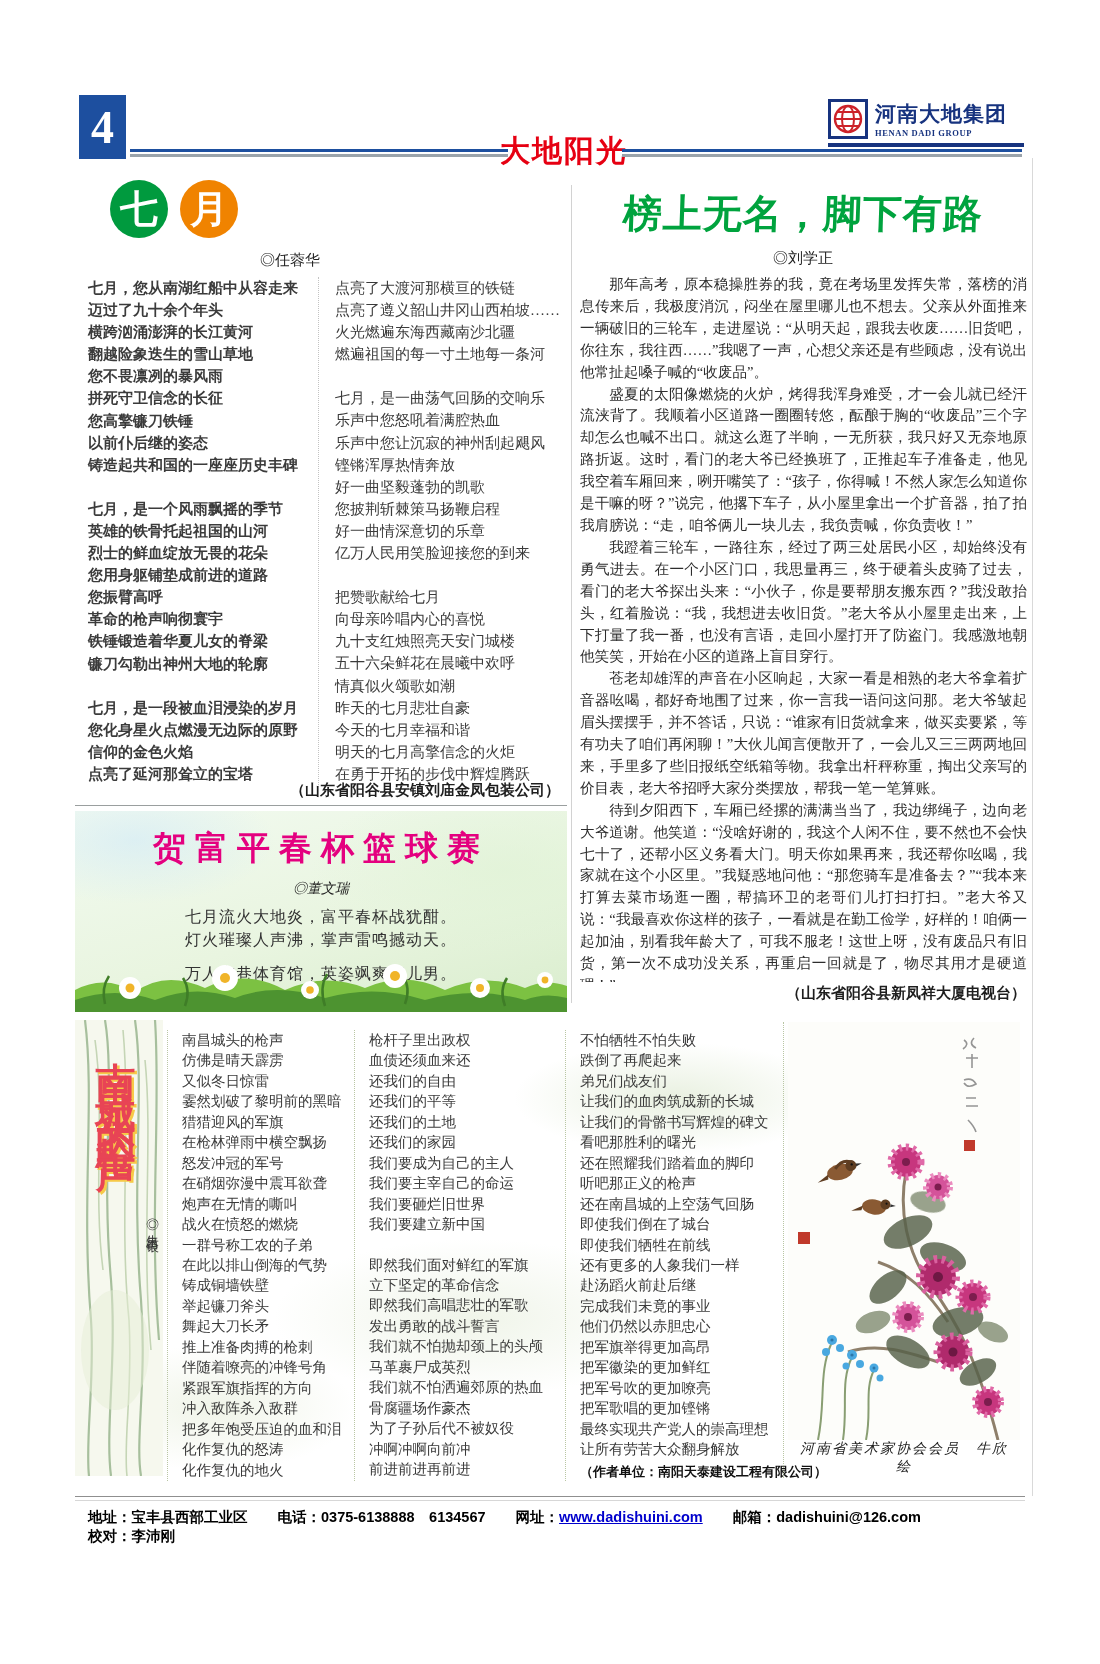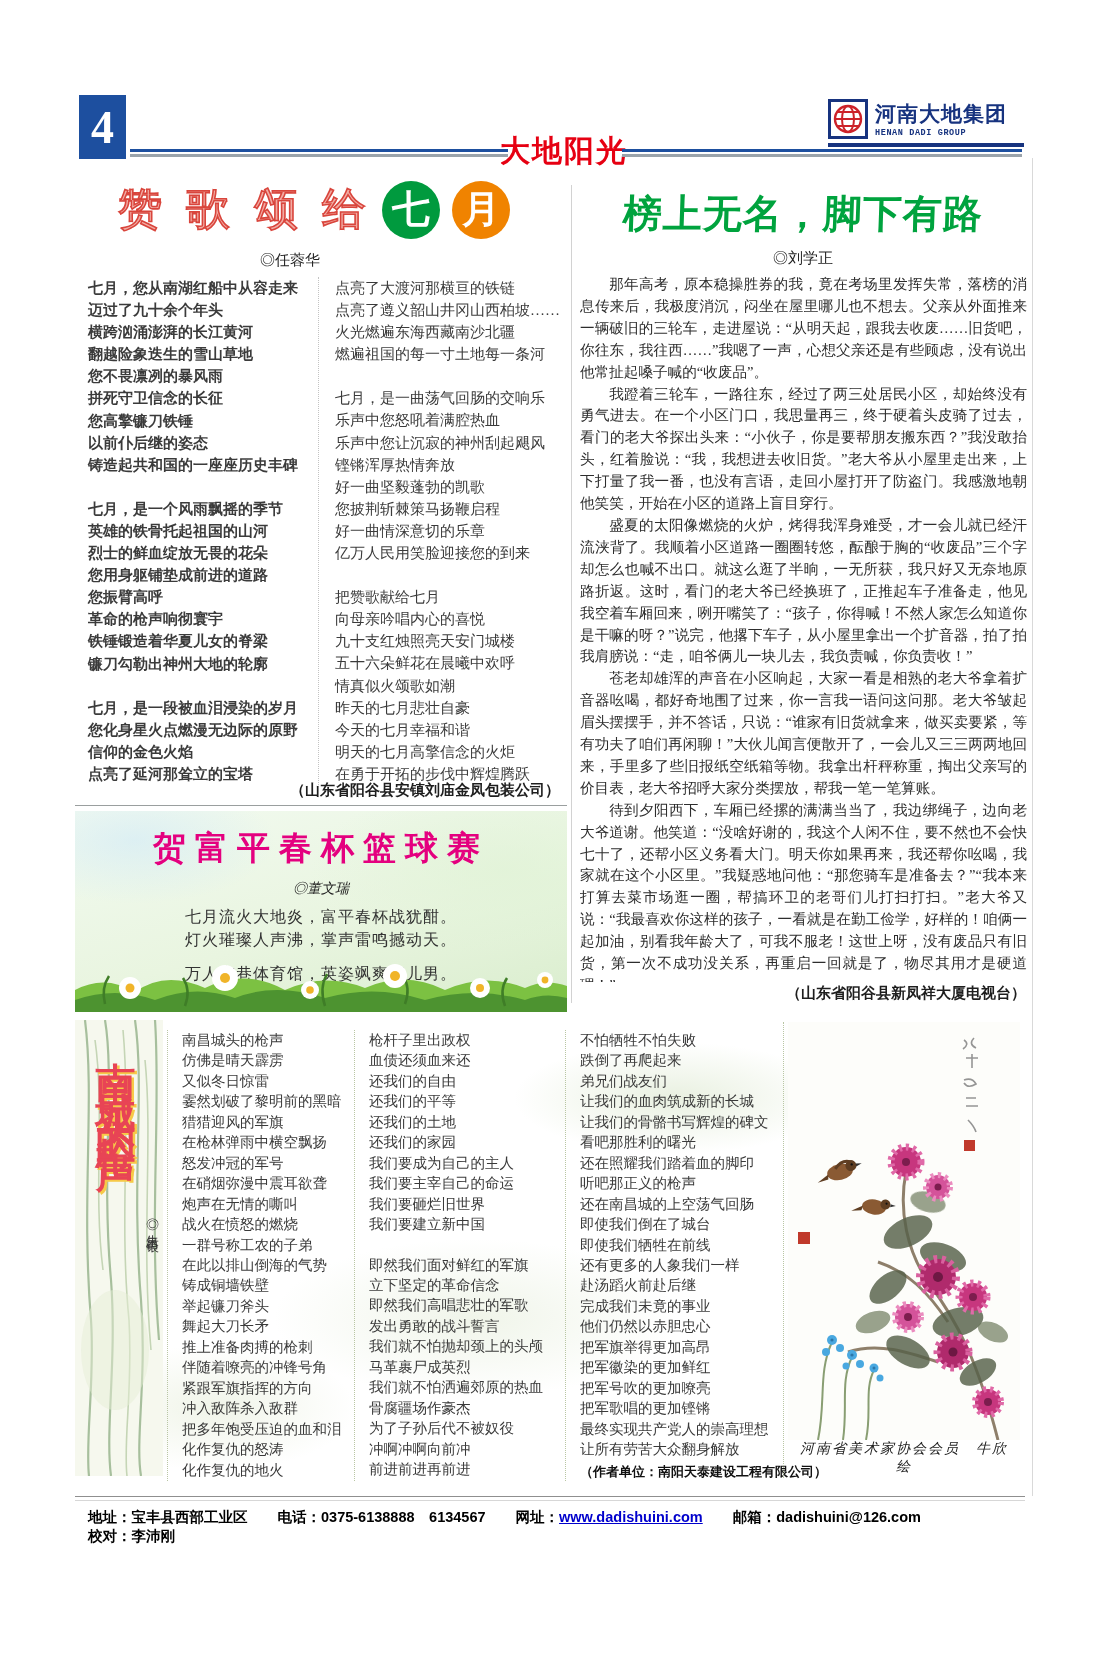--- a/index.html
+++ b/index.html
@@ -11,21 +11,21 @@
            color:#fff;font:bold 46px "Liberation Serif",serif;display:flex;align-items:center;justify-content:center;}
   .hrule{position:absolute;top:149px;}
   .hrule .b{height:3px;background:#1d4f9f;margin-bottom:2px;}
   .hrule .g{height:3px;background:#9aa3ab;}
   .hrule-left{left:130px;width:378px;}
   .hrule-right{left:622px;width:400px;}
   .masthead{position:absolute;left:500px;top:131px;width:130px;text-align:left;
             font-family:"Liberation Sans",sans-serif;font-weight:900;font-size:30px;color:#e60012;letter-spacing:2px;}
   .logo{position:absolute;left:828px;top:99px;display:flex;align-items:center;gap:7px;}
   .logo-cn{font-family:"Liberation Sans",sans-serif;font-weight:900;font-size:21px;color:#17337f;letter-spacing:1px;}
-  .logo-en{font-family:Liberation Mono, monospace;font-weight:bold;font-size:8.5px;color:#17337f;letter-spacing:0.6px;}
+  .logo-en{font-family:Liberation Serif, serif;font-weight:bold;font-size:8.5px;color:#17337f;letter-spacing:0.6px;}
   .logo-underline{position:absolute;left:828px;top:143px;width:196px;height:4px;background:#17337f;}
   .right-edge{position:absolute;left:1032px;top:158px;width:1px;height:1338px;background:#d9d9d9;}
 
   
   .a1-title{position:absolute;left:118px;top:180px;display:flex;align-items:center;}
   .a1-title .chars{font-size:44px;color:#f2aba3;-webkit-text-stroke:1.6px #d9453c;letter-spacing:24px;font-weight:500;}
   .tcircle{width:58px;height:58px;border-radius:50%;color:#fff;font-weight:bold;font-size:38px;
            display:flex;align-items:center;justify-content:center;font-family:"Liberation Sans",sans-serif;}
   .tc-green{background:#009a3e;margin-left:-8px;}
   .tc-orange{background:#f08300;margin-left:12px;}
@@ -120,21 +120,20 @@
     </svg>
     <div>
       <div class="logo-cn">河南大地集团</div>
       <div class="logo-en">HENAN DADI GROUP</div>
     </div>
   </div>
   <div class="logo-underline"></div>
   <div class="right-edge"></div>
 
   <div class="a1-title">
-    <span class="chars">赞歌颂给</span>
     <span class="tcircle tc-green">七</span>
     <span class="tcircle tc-orange">月</span>
   </div>
   <div class="a1-author">◎任蓉华</div>
   <div class="a1-poem">
     <div class="pcol1">
         <div class="pline">七月，您从南湖红船中从容走来</div>
         <div class="pline">迈过了九十余个年头</div>
         <div class="pline">横跨汹涌澎湃的长江黄河</div>
         <div class="pline">翻越险象迭生的雪山草地</div>
@@ -223,22 +222,22 @@
       </g>
     </svg>
   </div>
 
   <div class="vdiv-mid"></div>
 
   <div class="a2-title">榜上无名，脚下有路</div>
   <div class="a2-author">◎刘学正</div>
   <div class="a2-body">
       <p class="para">那年高考，原本稳操胜券的我，竟在考场里发挥失常，落榜的消息传来后，我极度消沉，闷坐在屋里哪儿也不想去。父亲从外面推来一辆破旧的三轮车，走进屋说：“从明天起，跟我去收废……旧货吧，你往东，我往西……”我嗯了一声，心想父亲还是有些顾虑，没有说出他常扯起嗓子喊的“收废品”。</p>
+      <p class="para">盛夏的太阳像燃烧的火炉，烤得我浑身难受，才一会儿就已经汗流浃背了。我顺着小区道路一圈圈转悠，酝酿于胸的“收废品”三个字却怎么也喊不出口。就这么逛了半晌，一无所获，我只好又无奈地原路折返。这时，看门的老大爷已经换班了，正推起车子准备走，他见我空着车厢回来，咧开嘴笑了：“孩子，你得喊！不然人家怎么知道你是干嘛的呀？”说完，他撂下车子，从小屋里拿出一个扩音器，拍了拍我肩膀说：“走，咱爷俩儿一块儿去，我负责喊，你负责收！”</p>
       <p class="para">我蹬着三轮车，一路往东，经过了两三处居民小区，却始终没有勇气进去。在一个小区门口，我思量再三，终于硬着头皮骑了过去，看门的老大爷探出头来：“小伙子，你是要帮朋友搬东西？”我没敢抬头，红着脸说：“我，我想进去收旧货。”老大爷从小屋里走出来，上下打量了我一番，也没有言语，走回小屋打开了防盗门。我感激地朝他笑笑，开始在小区的道路上盲目穿行。</p>
-      <p class="para">盛夏的太阳像燃烧的火炉，烤得我浑身难受，才一会儿就已经汗流浃背了。我顺着小区道路一圈圈转悠，酝酿于胸的“收废品”三个字却怎么也喊不出口。就这么逛了半晌，一无所获，我只好又无奈地原路折返。这时，看门的老大爷已经换班了，正推起车子准备走，他见我空着车厢回来，咧开嘴笑了：“孩子，你得喊！不然人家怎么知道你是干嘛的呀？”说完，他撂下车子，从小屋里拿出一个扩音器，拍了拍我肩膀说：“走，咱爷俩儿一块儿去，我负责喊，你负责收！”</p>
       <p class="para">苍老却雄浑的声音在小区响起，大家一看是相熟的老大爷拿着扩音器吆喝，都好奇地围了过来，你一言我一语问这问那。老大爷皱起眉头摆摆手，并不答话，只说：“谁家有旧货就拿来，做买卖要紧，等有功夫了咱们再闲聊！”大伙儿闻言便散开了，一会儿又三三两两地回来，手里多了些旧报纸空纸箱等物。我拿出杆秤称重，掏出父亲写的价目表，老大爷招呼大家分类摆放，帮我一笔一笔算账。</p>
       <p class="para">待到夕阳西下，车厢已经摞的满满当当了，我边绑绳子，边向老大爷道谢。他笑道：“没啥好谢的，我这个人闲不住，要不然也不会快七十了，还帮小区义务看大门。明天你如果再来，我还帮你吆喝，我家就在这个小区里。”我疑惑地问他：“那您骑车是准备去？”“我本来打算去菜市场逛一圈，帮搞环卫的老哥们儿打扫打扫。”老大爷又说：“我最喜欢你这样的孩子，一看就是在勤工俭学，好样的！咱俩一起加油，别看我年龄大了，可我不服老！这世上呀，没有废品只有旧货，第一次不成功没关系，再重启一回就是了，物尽其用才是硬道理！”</p>
     </div>
   <div class="a2-attr">（山东省阳谷县新凤祥大厦电视台）</div>
 
   <div class="a4">
     <div class="a4-titlebox">
       <svg width="88" height="456" viewBox="0 0 88 456">
         <rect width="88" height="456" fill="#f6f8ee"></rect>
         <g stroke="#9ab68f" stroke-width="2.2" fill="none" opacity="0.85">

